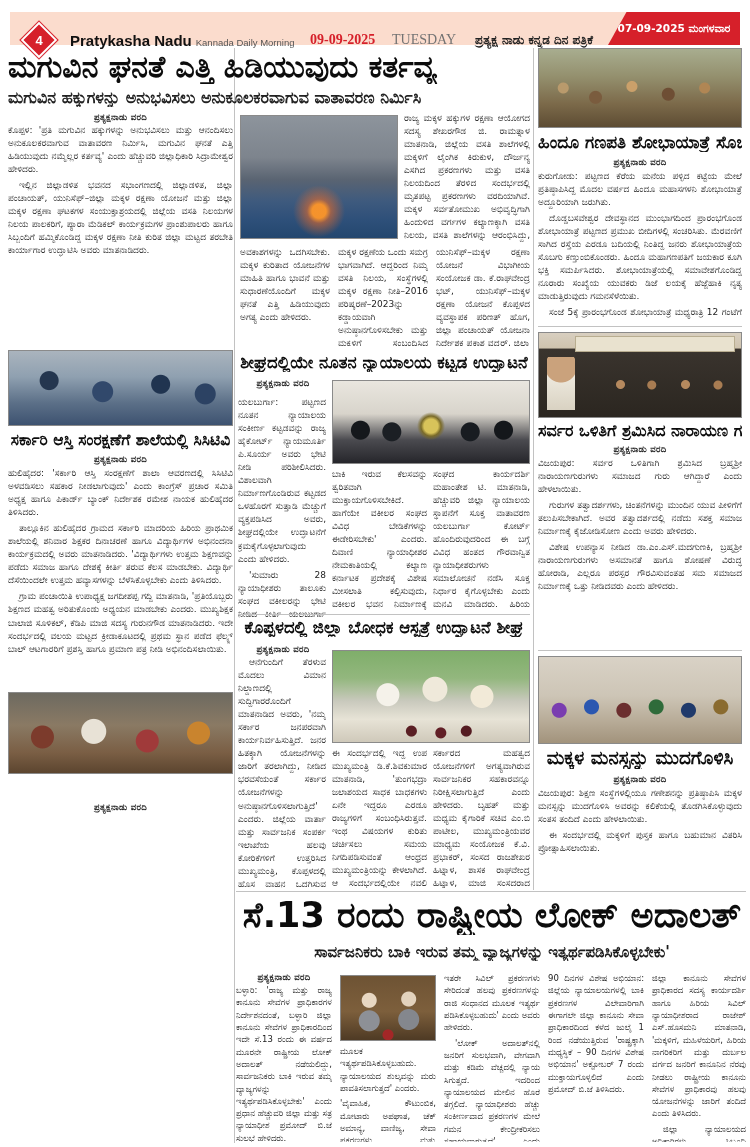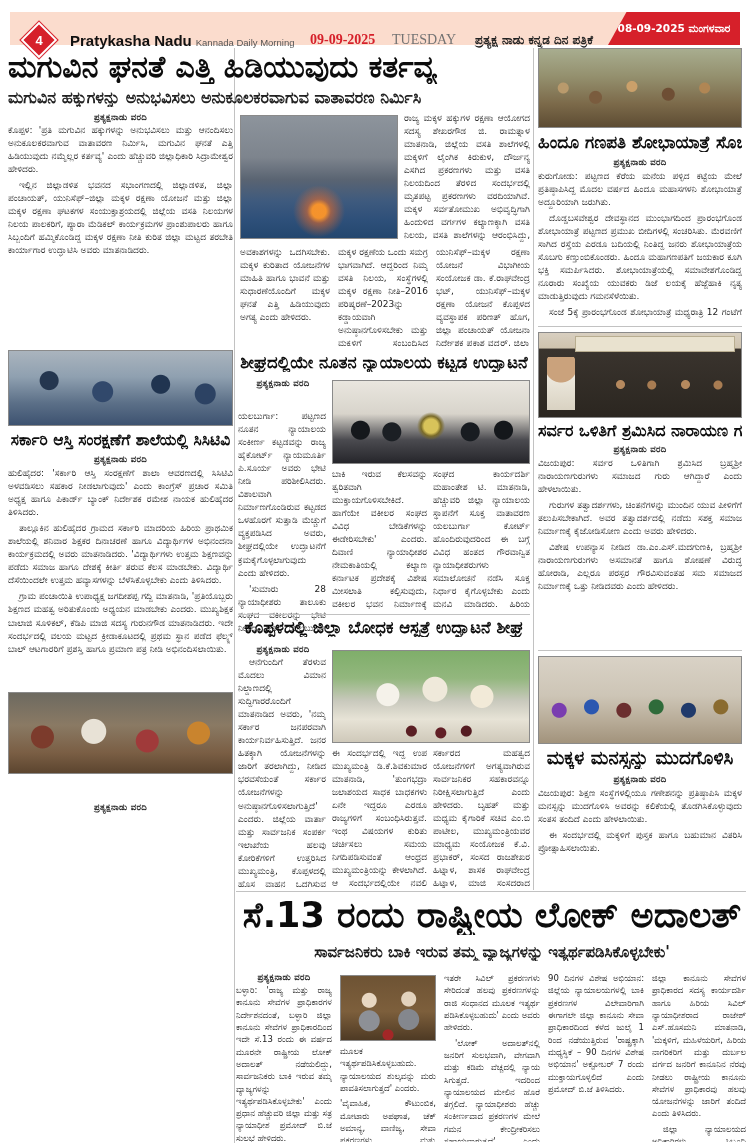--- a/index.html
+++ b/index.html
@@ -40,21 +40,21 @@
   <div class="mast-band">
     <div class="mast-diamond">
       <span>4</span>
     </div>
     <div class="mast-title">
       <span>Pratykasha Nadu</span><span class="mast-sub">Kannada Daily Morning</span>
     </div>
     <div class="mast-date">09-09-2025</div>
     <div class="mast-day">TUESDAY</div>
     <div class="mast-kn kn">ಪ್ರತ್ಯಕ್ಷ ನಾಡು ಕನ್ನಡ ದಿನ ಪತ್ರಿಕೆ</div>
-    <div class="mast-datebox kn">08-09-2025 ಮಂಗಳವಾರ</div>
+    <div class="mast-datebox kn">07-09-2025 ಮಂಗಳವಾರ</div>
   </div>
 
   <div class="vrule" style="left:234px;top:48px;height:1095px;"></div>
   <div class="vrule" style="left:533px;top:48px;height:842px;"></div>
   <div class="hrule" style="left:236px;top:891px;width:510px;"></div>
 
   <div class="abs headline kn" style="left:8px;top:50px;width:524px;font-size:30px;white-space:nowrap;overflow:hidden;">ಮಗುವಿನ ಘನತೆ ಎತ್ತಿ ಹಿಡಿಯುವುದು ಕರ್ತವ್ಯ</div>
   <div class="abs kn" style="left:8px;top:88px;width:524px;font-size:16px;font-weight:600;color:#222;white-space:nowrap;overflow:hidden;">ಮಗುವಿನ ಹಕ್ಕುಗಳನ್ನು ಅನುಭವಿಸಲು ಅನುಕೂಲಕರವಾಗುವ ವಾತಾವರಣ ನಿರ್ಮಿಸಿ</div>
 
   <div class="abs byline kn" style="left:8px;top:112px;width:225px;">ಪ್ರತ್ಯಕ್ಷನಾಡು ವರದಿ</div>
@@ -108,21 +108,21 @@
   <div class="abs byline kn" style="left:8px;top:802px;width:225px;">ಪ್ರತ್ಯಕ್ಷನಾಡು ವರದಿ</div>
   <div class="abs body-text kn" style="left:8px;top:815px;width:225px;height:326px;">
     <div class="lead-para"></div>
     <div class="para"></div>
     <div class="para"></div>
     <div class="para"></div>
   </div>
 
   <div class="abs headline hl-center kn" style="left:238px;top:354px;width:292px;font-size:16.5px;white-space:nowrap;overflow:hidden;">ಶೀಘ್ರದಲ್ಲಿಯೇ ನೂತನ ನ್ಯಾಯಾಲಯ ಕಟ್ಟಡ ಉದ್ಘಾಟನೆ</div>
   <div class="abs byline kn" style="left:238px;top:378px;width:90px;">ಪ್ರತ್ಯಕ್ಷನಾಡು ವರದಿ</div>
-  <div class="abs body-text kn" style="left:238px;top:410px;width:88px;height:222px;">
+  <div class="abs body-text kn" style="left:238px;top:396px;width:88px;height:222px;">
     <div class="lead-para">ಯಲಬುರ್ಗಾ: ಪಟ್ಟಣದ ನೂತನ ನ್ಯಾಯಾಲಯ ಸಂಕೀರ್ಣ ಕಟ್ಟಡವನ್ನು ರಾಜ್ಯ ಹೈಕೋರ್ಟ್ ನ್ಯಾಯಮೂರ್ತಿ ಪಿ.ಸೂರ್ಯ ಅವರು ಭೇಟಿ ನೀಡಿ ಪರಿಶೀಲಿಸಿದರು. ವಿಶಾಲವಾಗಿ ನಿರ್ಮಾಣಗೊಂಡಿರುವ ಕಟ್ಟಡದ ಒಳಹೊರಗೆ ಸುತ್ತಾಡಿ ಮೆಚ್ಚುಗೆ ವ್ಯಕ್ತಪಡಿಸಿದ ಅವರು, ಶೀಘ್ರದಲ್ಲಿಯೇ ಉದ್ಘಾಟನೆಗೆ ಕ್ರಮಕೈಗೊಳ್ಳಲಾಗುವುದು ಎಂದು ಹೇಳಿದರು.</div>
     <div class="para">'ಸುಮಾರು 28 ನ್ಯಾಯಾಧೀಶರು ತಾಲೂಕು ಸಂಘದ ವಕೀಲರನ್ನು ಭೇಟಿ ನೀಡಿದ ಕೀರ್ತಿ ಯಲಬುರ್ಗಾ ತಾಲ್ಲೂಕಿಗೆ ಸಲ್ಲುತ್ತದೆ. ಈ ಭಾಗದ ಕುಂದು ಕೊರತೆಗಳನ್ನು ನೀಗಿಸಲು ಕ್ರಮ ಕೈಗೊಳ್ಳಲಾಗುವುದು' ಎಂದರು. ವಕೀಲರ ಸಂಘದ ಅಧ್ಯಕ್ಷ ಸುಭಾಸ ಸಾಲಿಮಠ ಮಾತನಾಡಿ, 'ನೂತನ ಕಟ್ಟಡ ಬಹುತೇಕ ಪೂರ್ಣಗೊಂಡಿದ್ದು,</div>
   </div>
   <div class="photo" style="left:332px;top:380px;width:198px;height:84px;
        background:
          radial-gradient(circle at 50% 55%, #d8c35a 0 7px, #7a6b2a 10px, transparent 14px),
          radial-gradient(circle at 14% 60%, #15181c 0 9px, transparent 10px),
          radial-gradient(circle at 30% 62%, #1b1f24 0 9px, transparent 10px),
          radial-gradient(circle at 70% 62%, #181c21 0 9px, transparent 10px),
          radial-gradient(circle at 87% 60%, #14171b 0 9px, transparent 10px),

